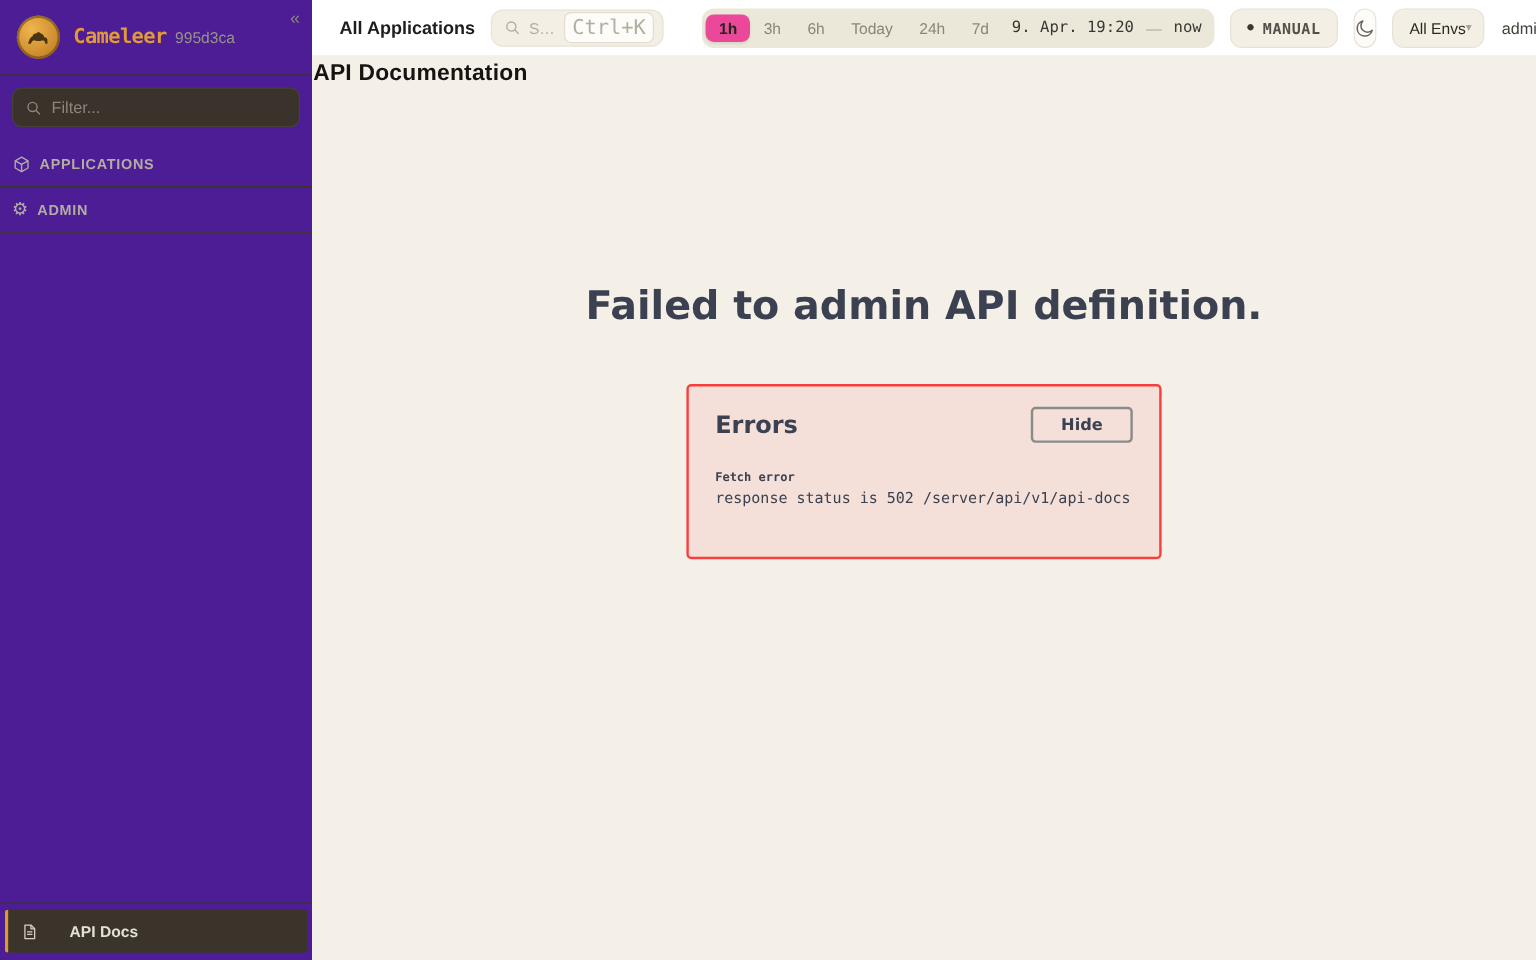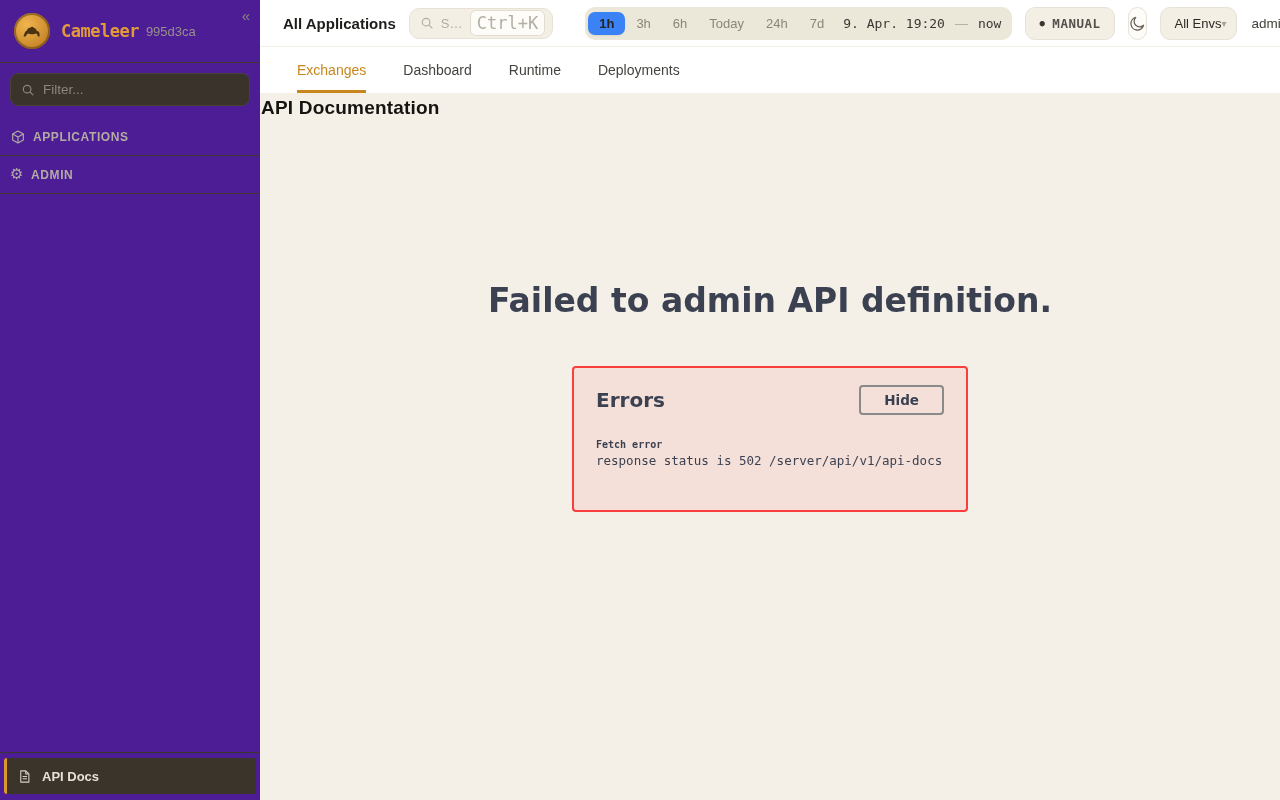--- a/index.html
+++ b/index.html
@@ -59,21 +59,21 @@
     height: 38px; padding: 0 10px;
     border-bottom: 1px solid #3d362e;
     font-size: 12px; font-weight: bold; letter-spacing: .6px;
     color: #b3aca3; cursor: pointer;
   }
   .side-section svg { width: 16px; height: 16px; stroke: #b3aca3; }
   .gear-glyph { font-family: "DejaVu Sans", sans-serif; font-size: 15px; line-height: 1; color: #b3aca3; }
   .sidebar-spacer { flex: 1; }
   .sidebar-footer { border-top: 1px solid #3d362e; padding: 5px 4px 6px 4px; }
   .api-docs-item {
-    display: flex; align-items: center; gap: 10px;
+    display: flex; align-items: center; gap: 26px;
     background: #3b342b; border-left: 3px solid #d9992b;
     border-radius: 3px; height: 36px; padding: 0 10px;
     cursor: pointer;
   }
   .api-docs-item svg { width: 15px; height: 15px; stroke: #d6d0c7; }
   .api-docs-label { font-size: 13px; font-weight: bold; color: #e5e0d8; }
 
   
   .main { flex: 1; display: flex; flex-direction: column; min-width: 0; }
   .topbar {
@@ -103,21 +103,21 @@
   .v-divider { width: 1px; height: 30px; background: #ddd8cb; margin: 0 16px; }
   .time-group {
     display: flex; align-items: center;
     background: #ebe7d9; border-radius: 10px; height: 33px; padding: 3px;
   }
   .time-opt {
     font-size: 13px; color: #8b8679; padding: 4px 11px; cursor: pointer;
     border-radius: 7px;
   }
   .time-opt.active {
-    background: #3b82f6; color: #262420; font-weight: bold;
+    background: #ec4899; color: #262420; font-weight: bold;
     box-shadow: 0 1px 2px rgba(0,0,0,.08);
   }
   .time-range-text {
     font-family: "DejaVu Sans Mono", monospace; font-size: 13px;
     color: #3a3733; padding: 0 8px; cursor: pointer;
   }
   .time-sep { color: #b1ab9e; padding: 0 2px; font-size: 13px; }
   .manual-btn {
     margin-left: 13px;
     display: flex; align-items: center; gap: 7px;
@@ -284,26 +284,20 @@
     </div>
 
     <div class="env-select">
       <span class="env-value">All Envs</span>
       <span class="env-caret">▾</span>
     </div>
 
     <span class="user-label">admin</span>
   </header>
 
-  <nav class="tabbar">
-    <div class="tab active">Exchanges</div>
-    <div class="tab">Dashboard</div>
-    <div class="tab">Runtime</div>
-    <div class="tab">Deployments</div>
-  </nav>
 
   <section class="content">
     <h1 class="page-title">API Documentation</h1>
 
     <div class="swagger-fail">Failed to admin API definition.</div>
 
     <div class="errors-panel">
       <div class="errors-head">
         <span class="errors-title">Errors</span>
         <button class="hide-btn">Hide</button>

